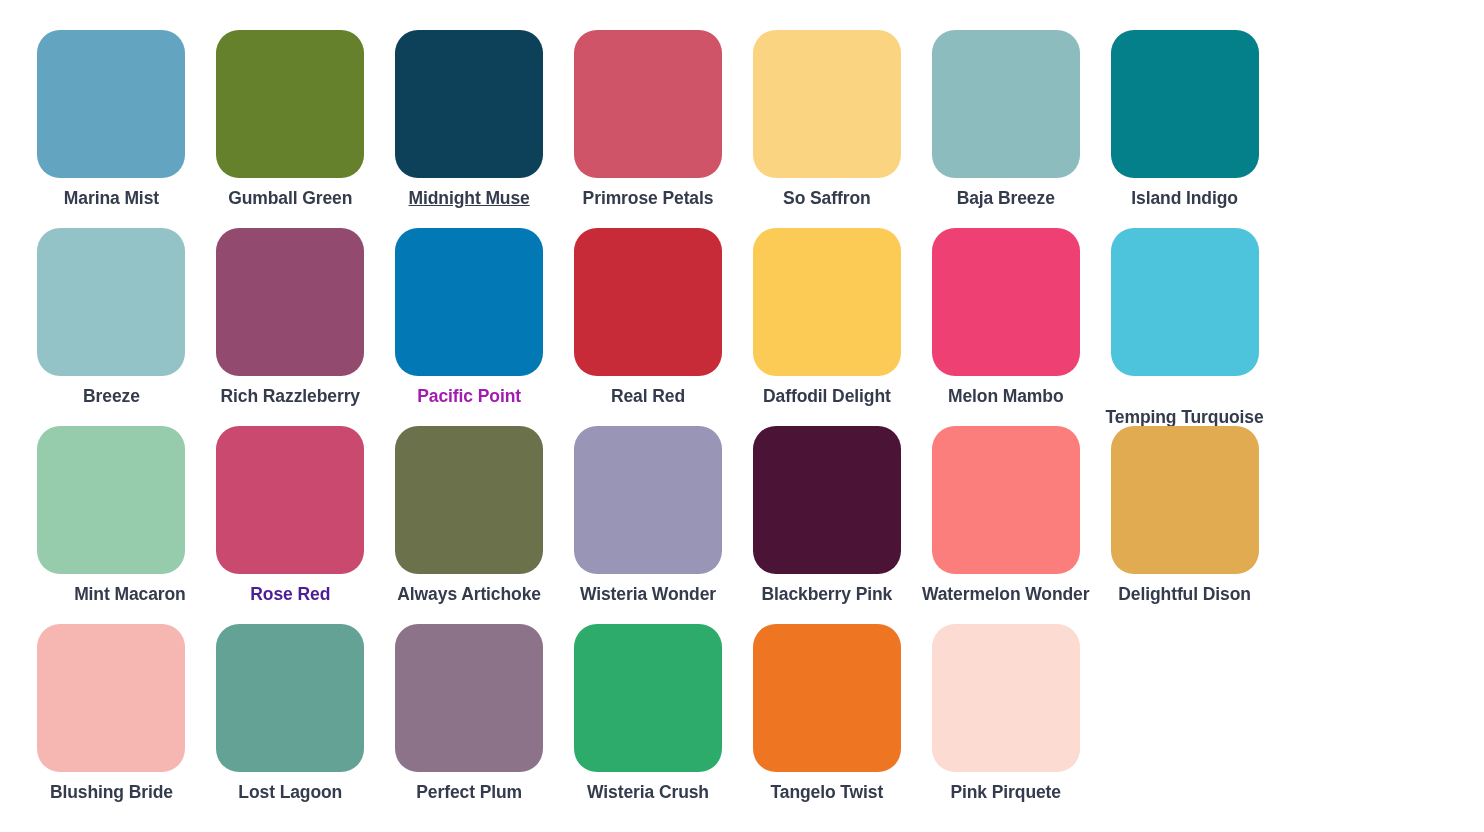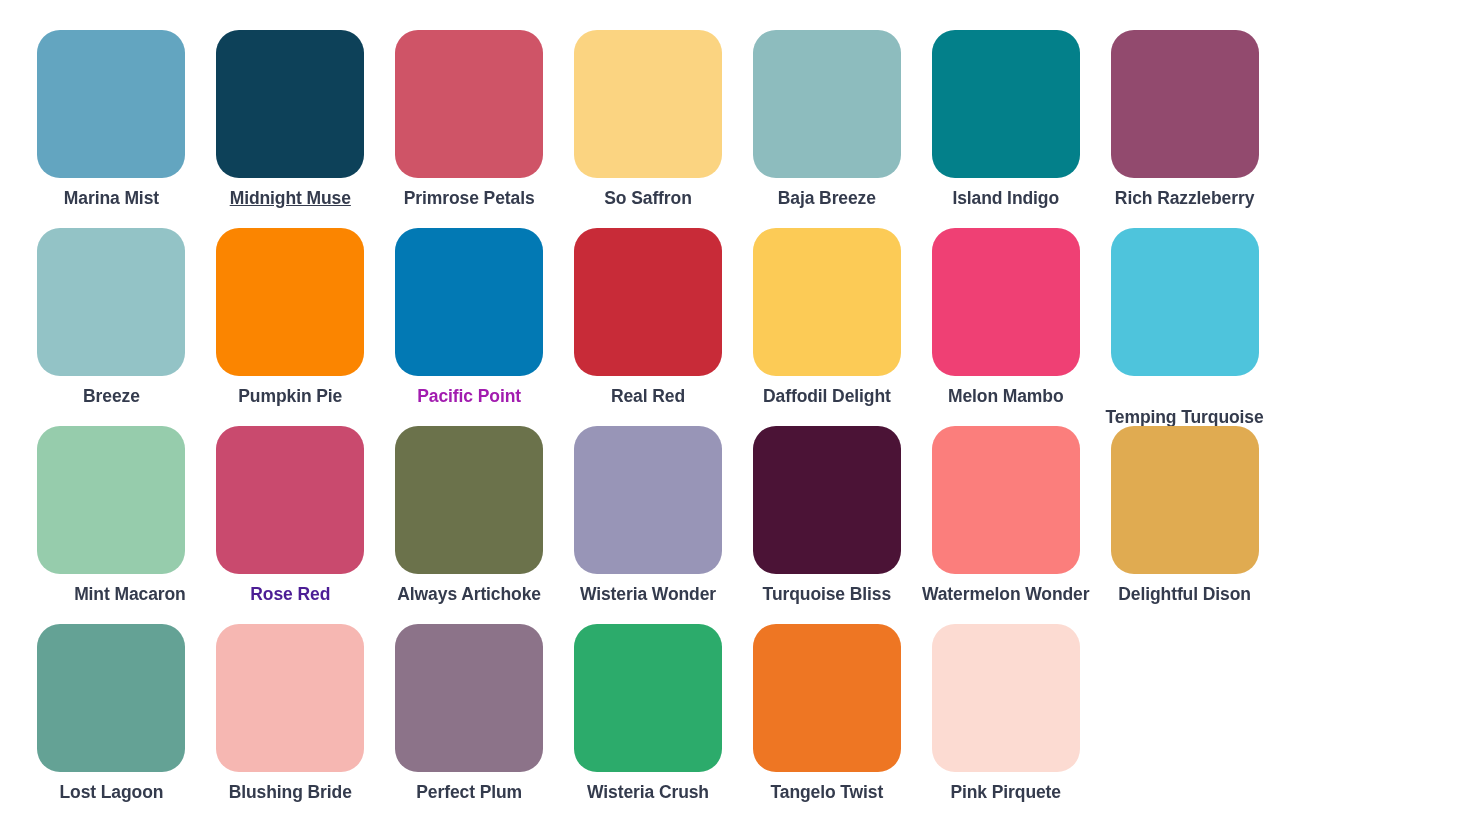--- a/index.html
+++ b/index.html
@@ -53,50 +53,50 @@
 </style>
 </head>
 <body style="background-color: rgb(255, 255, 255);">
 
 <main id="palette-grid">
     <div class="swatch-cell">
       <div class="swatch-chip" style="background-color: rgb(99, 165, 192);"></div>
       <div class="swatch-label" style="color: rgb(52, 59, 77);">Marina Mist</div>
     </div>
     <div class="swatch-cell">
+      <div class="swatch-chip" style="background-color: rgb(101, 129, 44);"></div>
+      <div class="swatch-label" style="color: rgb(52, 59, 77);">Gumball Green</div>
+    </div>
+    <div class="swatch-cell">
       <div class="swatch-chip" style="background-color: rgb(13, 65, 89);"></div>
       <div class="swatch-label" style="color: rgb(52, 59, 77); text-decoration: underline;">Midnight Muse</div>
     </div>
     <div class="swatch-cell">
       <div class="swatch-chip" style="background-color: rgb(207, 84, 103);"></div>
       <div class="swatch-label" style="color: rgb(52, 59, 77);">Primrose Petals</div>
     </div>
     <div class="swatch-cell">
       <div class="swatch-chip" style="background-color: rgb(251, 212, 129);"></div>
       <div class="swatch-label" style="color: rgb(52, 59, 77);">So Saffron</div>
     </div>
     <div class="swatch-cell">
       <div class="swatch-chip" style="background-color: rgb(141, 188, 190);"></div>
       <div class="swatch-label" style="color: rgb(52, 59, 77);">Baja Breeze</div>
     </div>
     <div class="swatch-cell">
       <div class="swatch-chip" style="background-color: rgb(3, 128, 138);"></div>
       <div class="swatch-label" style="color: rgb(52, 59, 77);">Island Indigo</div>
     </div>
     <div class="swatch-cell">
-      <div class="swatch-chip" style="background-color: rgb(146, 74, 110);"></div>
-      <div class="swatch-label" style="color: rgb(52, 59, 77);">Rich Razzleberry</div>
-    </div>
-    <div class="swatch-cell">
       <div class="swatch-chip" style="background-color: rgb(147, 195, 198);"></div>
       <div class="swatch-label" style="color: rgb(52, 59, 77);">Breeze</div>
     </div>
     <div class="swatch-cell">
-      <div class="swatch-chip" style="background-color: rgb(251, 133, 0);"></div>
-      <div class="swatch-label" style="color: rgb(52, 59, 77);">Pumpkin Pie</div>
+      <div class="swatch-chip" style="background-color: rgb(146, 74, 110);"></div>
+      <div class="swatch-label" style="color: rgb(52, 59, 77);">Rich Razzleberry</div>
     </div>
     <div class="swatch-cell">
       <div class="swatch-chip" style="background-color: rgb(2, 121, 180);"></div>
       <div class="swatch-label" style="color: #a21caf;">Pacific Point</div>
     </div>
     <div class="swatch-cell">
       <div class="swatch-chip" style="background-color: rgb(200, 43, 56);"></div>
       <div class="swatch-label" style="color: rgb(52, 59, 77);">Real Red</div>
     </div>
     <div class="swatch-cell">
@@ -122,37 +122,37 @@
     <div class="swatch-cell">
       <div class="swatch-chip" style="background-color: rgb(107, 114, 75);"></div>
       <div class="swatch-label" style="color: rgb(52, 59, 77);">Always Artichoke</div>
     </div>
     <div class="swatch-cell">
       <div class="swatch-chip" style="background-color: rgb(152, 149, 183);"></div>
       <div class="swatch-label" style="color: rgb(52, 59, 77);">Wisteria Wonder</div>
     </div>
     <div class="swatch-cell">
       <div class="swatch-chip" style="background-color: rgb(75, 19, 54);"></div>
-      <div class="swatch-label" style="color: rgb(52, 59, 77);">Turquoise Bliss</div>
+      <div class="swatch-label" style="color: rgb(52, 59, 77);">Blackberry Pink</div>
     </div>
     <div class="swatch-cell">
       <div class="swatch-chip" style="background-color: rgb(251, 126, 124);"></div>
       <div class="swatch-label" style="color: rgb(52, 59, 77);">Watermelon Wonder</div>
     </div>
     <div class="swatch-cell">
       <div class="swatch-chip" style="background-color: rgb(224, 171, 81);"></div>
       <div class="swatch-label" style="color: rgb(52, 59, 77);">Delightful Dison</div>
     </div>
     <div class="swatch-cell">
+      <div class="swatch-chip" style="background-color: rgb(246, 183, 178);"></div>
+      <div class="swatch-label" style="color: rgb(52, 59, 77);">Blushing Bride</div>
+    </div>
+    <div class="swatch-cell">
       <div class="swatch-chip" style="background-color: rgb(100, 162, 149);"></div>
       <div class="swatch-label" style="color: rgb(52, 59, 77);">Lost Lagoon</div>
-    </div>
-    <div class="swatch-cell">
-      <div class="swatch-chip" style="background-color: rgb(246, 183, 178);"></div>
-      <div class="swatch-label" style="color: rgb(52, 59, 77);">Blushing Bride</div>
     </div>
     <div class="swatch-cell">
       <div class="swatch-chip" style="background-color: rgb(140, 115, 137);"></div>
       <div class="swatch-label" style="color: rgb(52, 59, 77);">Perfect Plum</div>
     </div>
     <div class="swatch-cell">
       <div class="swatch-chip" style="background-color: rgb(44, 171, 107);"></div>
       <div class="swatch-label" style="color: rgb(52, 59, 77);">Wisteria Crush</div>
     </div>
     <div class="swatch-cell">

